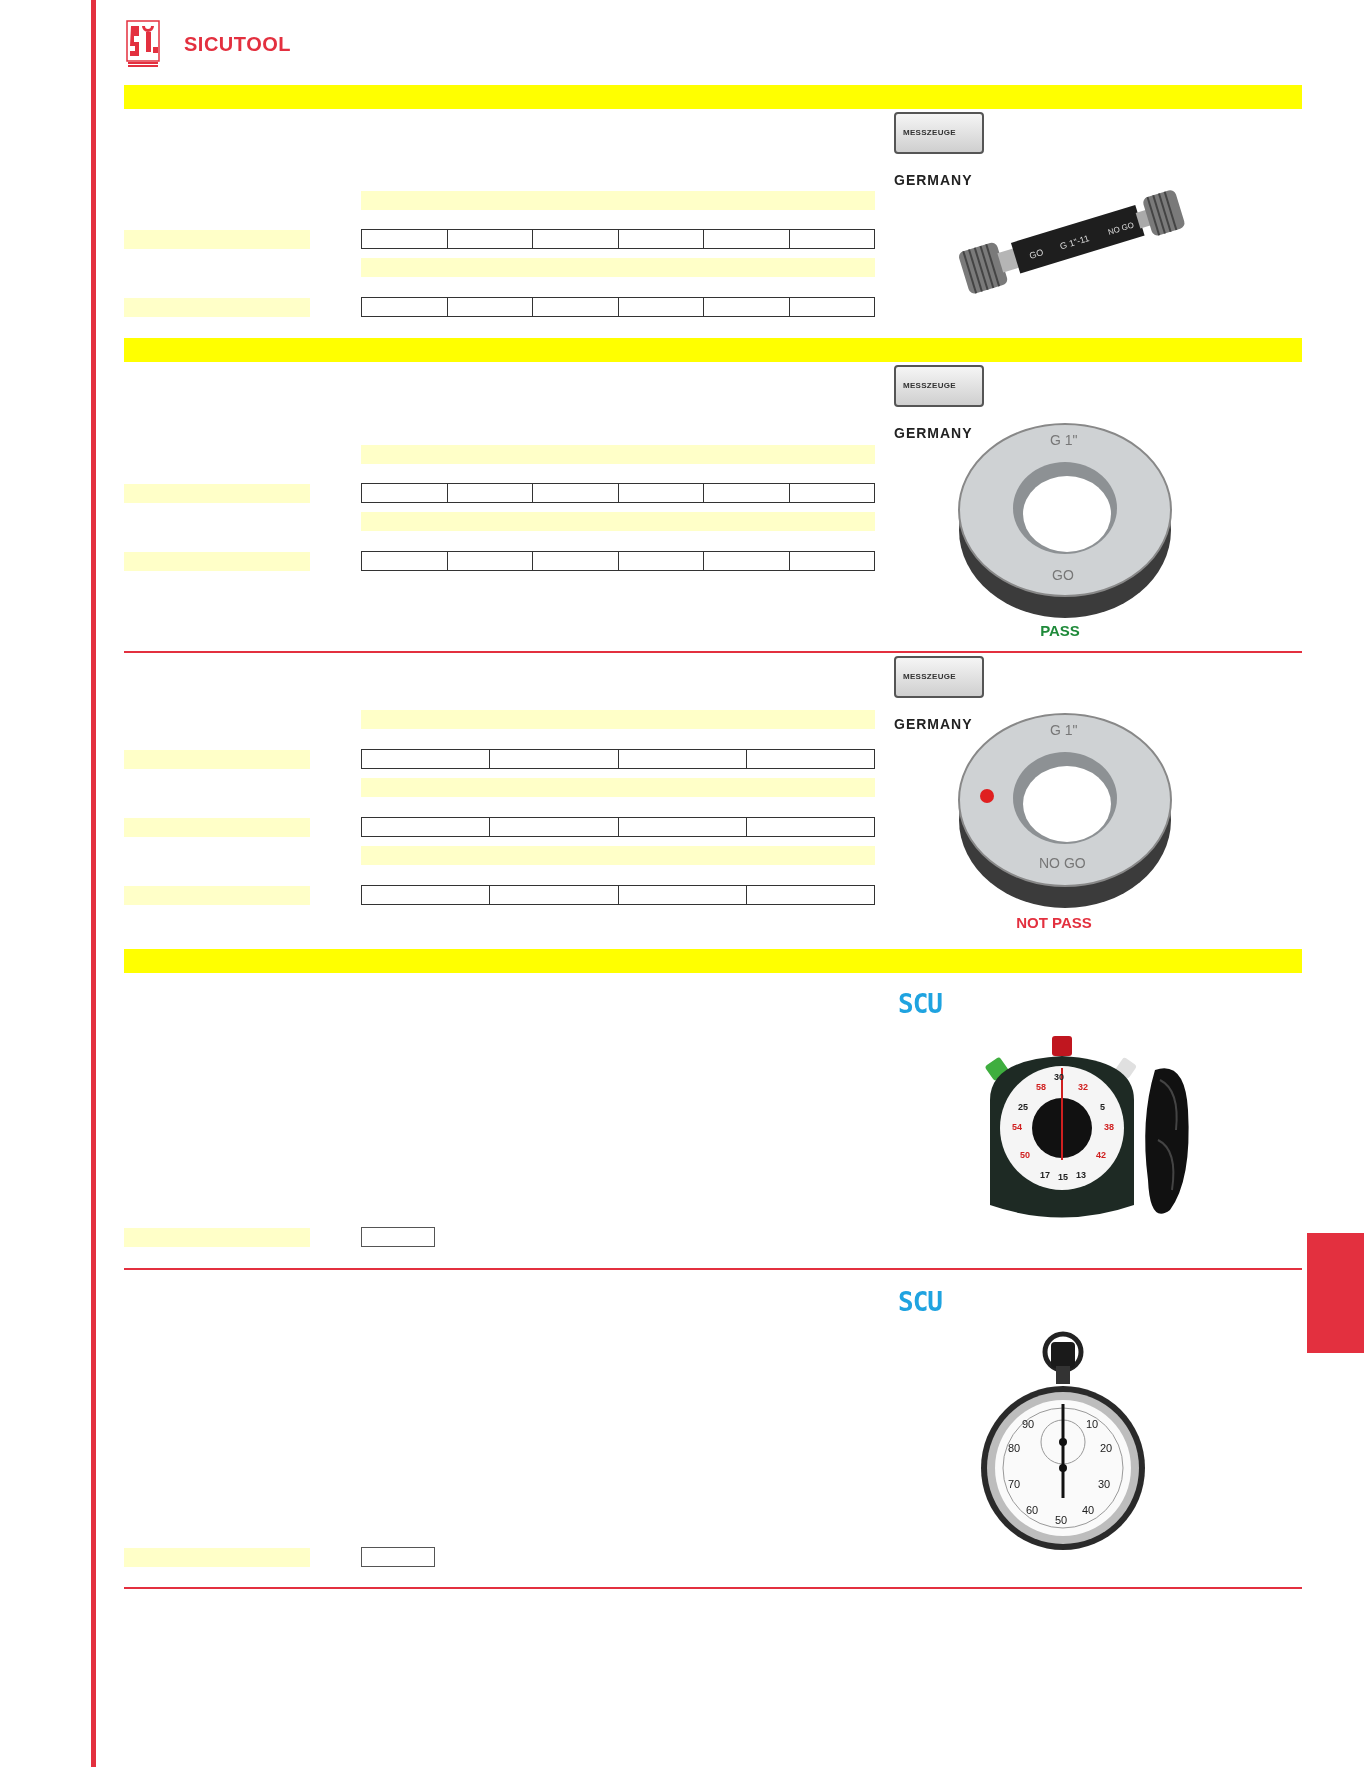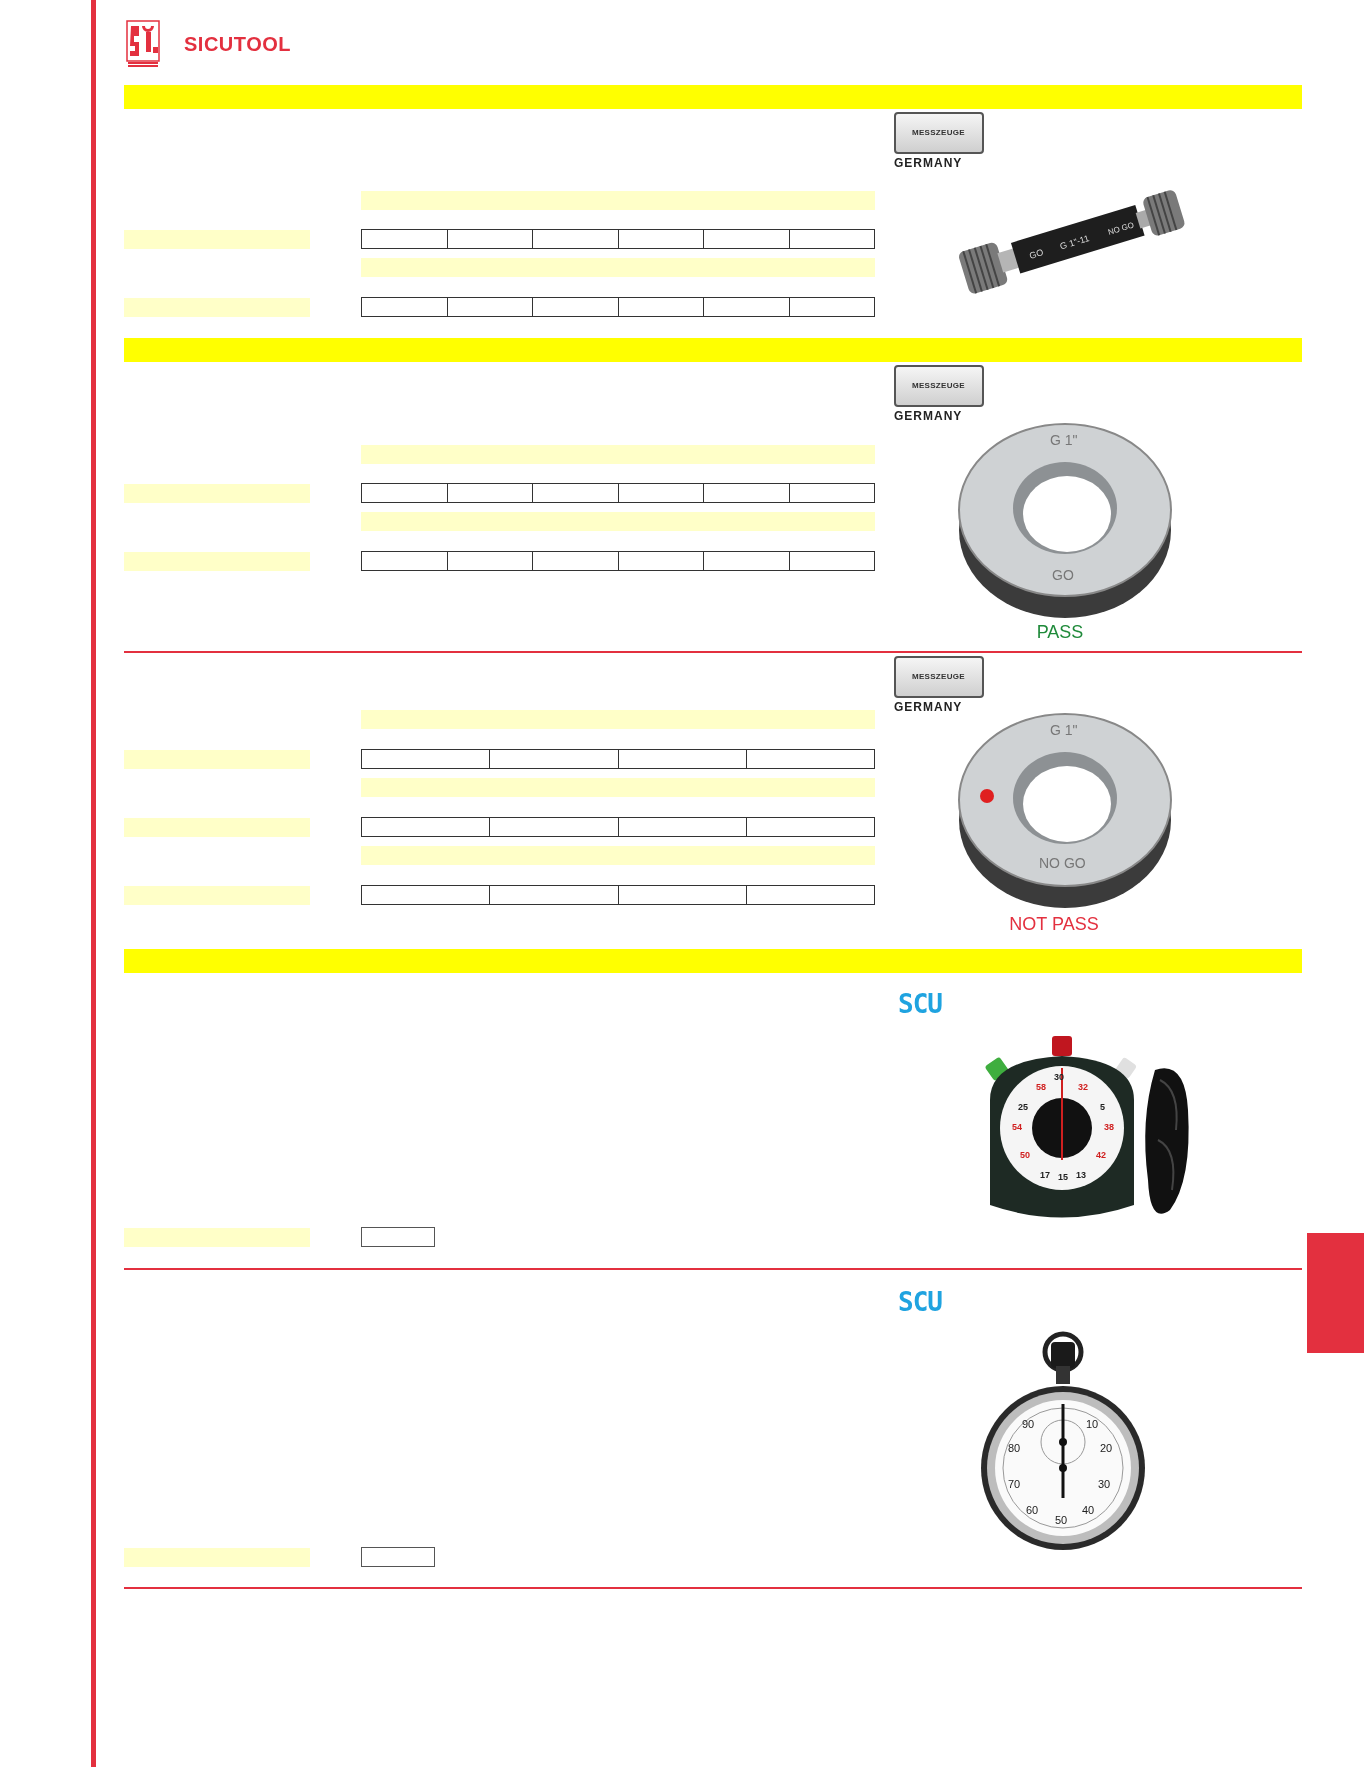--- a/index.html
+++ b/index.html
@@ -19,27 +19,27 @@
   .label-bar { position: absolute; left: 124px; width: 186px; height: 19px; background: #ffffc8; }
   .header-bar { position: absolute; left: 361px; width: 514px; height: 19px; background: #ffffc8; }
 
   .grid { position: absolute; left: 361px; width: 514px; height: 20px; display: flex; border: 1px solid #333; }
   .grid .cell { flex: 1; border-right: 1px solid #333; }
   .grid .cell:last-child { border-right: none; }
   .single-cell { position: absolute; left: 361px; width: 74px; height: 20px; border: 1.5px solid #555; }
 
   .brand-mb { position: absolute; left: 894px; width: 92px; height: 60px; }
   .mb-box { width: 90px; height: 42px; border: 2px solid #555; border-radius: 4px; background: linear-gradient(#f5f5f5,#cfcfcf); position: relative; }
-  .mb-inner { position: absolute; left: 16px; top: 14px; font-size: 8px; font-weight: bold; color: #333; letter-spacing: 0.3px; text-align: center; }
-  .mb-germany { font-size: 12px; font-weight: bold; color: #222; letter-spacing: 1px; margin-top: 2px; }
+  .mb-inner { position: absolute; left: 7px; top: 14px; font-size: 8px; font-weight: bold; color: #333; letter-spacing: 0.3px; text-align: center; }
+  .mb-germany { font-size: 14px; font-weight: bold; color: #222; letter-spacing: 1px; margin-top: 18px; }
 
   .brand-scu { position: absolute; left: 898px; width: 80px; height: 24px; color: #1fa3e0; font-size: 26px; font-weight: bold; letter-spacing: -1px; line-height: 24px; font-family: "DejaVu Sans Mono", monospace; }
 
   .product { position: absolute; }
-  .status { position: absolute; font-weight: normal; font-size: 18px; text-align: center; width: 140px; }
+  .status { position: absolute; font-weight: bold; font-size: 15px; text-align: center; width: 140px; }
 </style>
 </head>
 <body>
 
 <div class="left-rule"></div>
 <div class="side-tab"></div>
 
 <div class="logo">
   <div class="logo-mark">
     <svg width="34" height="48" viewBox="0 0 34 48">

